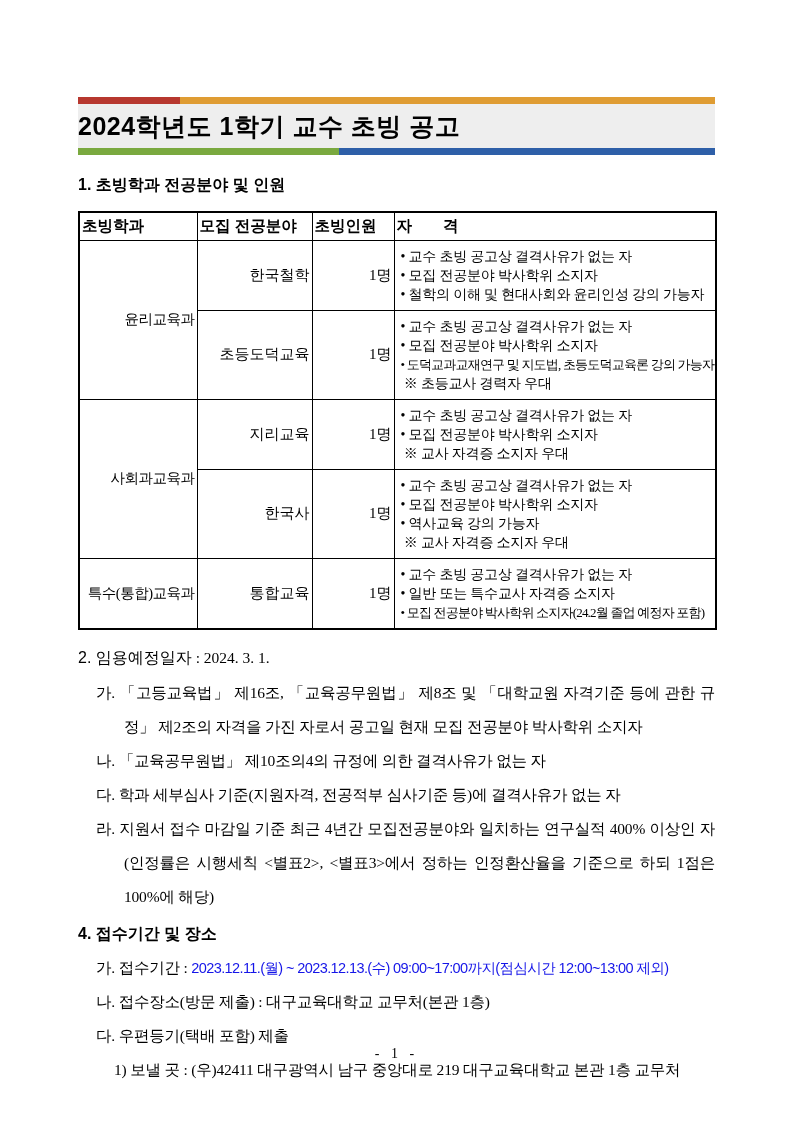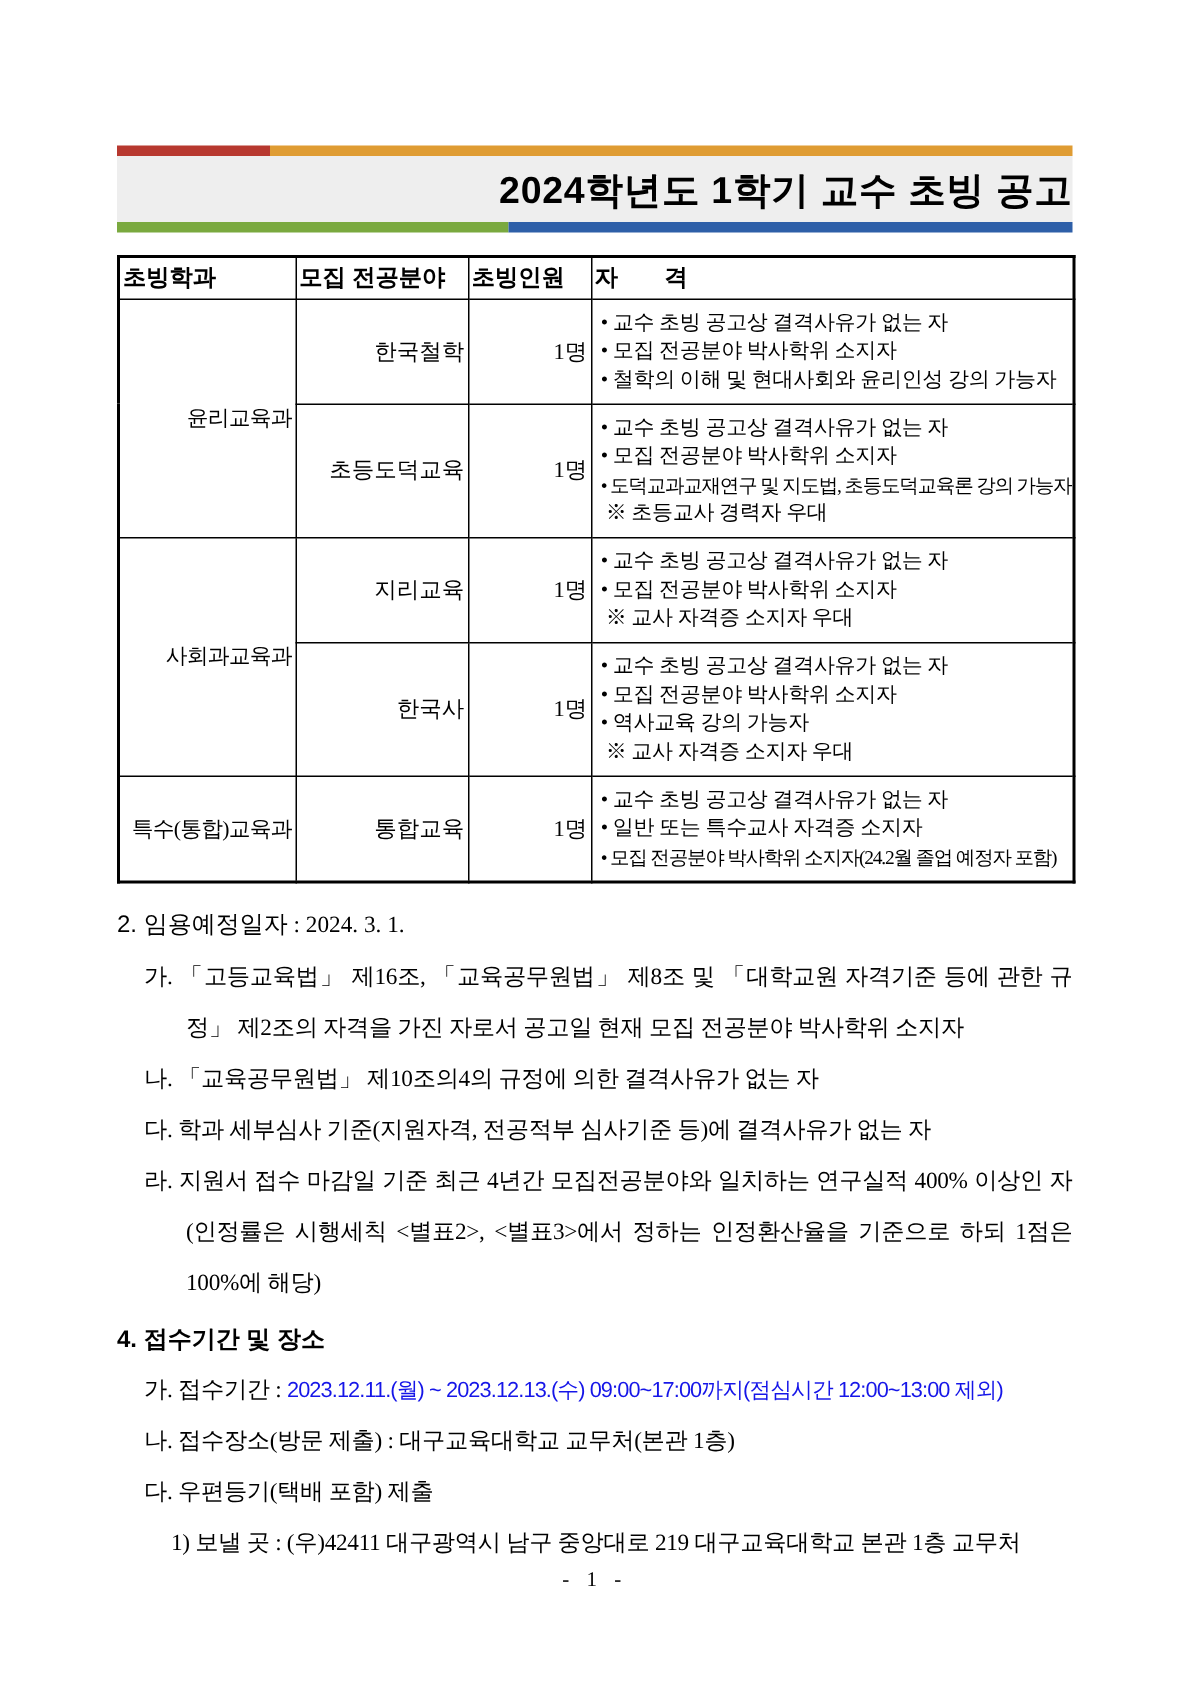--- a/index.html
+++ b/index.html
@@ -27,21 +27,21 @@
   .seg { height: 100%; }
   .seg-red    { width: 16%; background: var(--bar-red, #b7382f); }
   .seg-orange { width: 84%; background: var(--bar-orange, #df9c33); }
   .seg-green  { width: 41%; background: var(--bar-green, #7aa93f); }
   .seg-blue   { width: 59%; background: var(--bar-blue, #2e5fa8); }
   .title-band {
     height: 44px;
     background: var(--title-bg, #eeeeee);
     display: flex;
     align-items: center;
-    justify-content: flex-end;
+    justify-content: flex-start;
   }
   .doc-title {
     font-family: "Liberation Sans", "DejaVu Sans", sans-serif;
     font-weight: 800;
     font-size: 25px;
     letter-spacing: 0.5px;
   }
 
   
   .sec-heading {
@@ -147,20 +147,21 @@
       </div>
       <div class="title-band">
         <h1 class="doc-title">2024학년도 1학기 교수 초빙 공고</h1>
       </div>
       <div class="bar">
         <span class="seg seg-green"></span>
         <span class="seg seg-blue"></span>
       </div>
     </header>
 
+    <h2 class="sec-heading">1. 초빙학과 전공분야 및 인원</h2>
 
     <table class="recruit-table">
       <colgroup>
         <col style="width:118px">
         <col style="width:115px">
         <col style="width:82px">
         <col style="width:322px">
       </colgroup>
       <thead>
         <tr>

